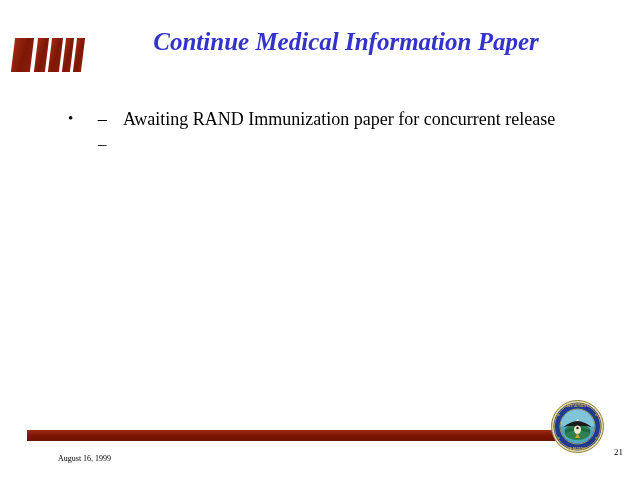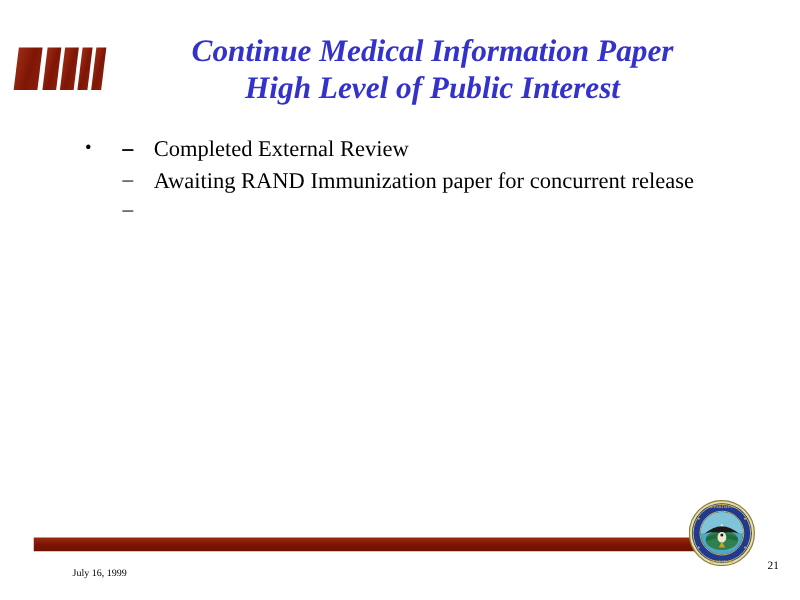--- a/index.html
+++ b/index.html
@@ -143,59 +143,57 @@
   <div id="header-logo">
     <span class="bar b0"></span>
     <span class="bar b1"></span>
     <span class="bar b2"></span>
     <span class="bar b3"></span>
     <span class="bar b4"></span>
   </div>
 
   <div id="title-block">
     <div class="title-line">Continue Medical Information Paper</div>
-    <div class="title-line">High Level of Public Interest</div>
   </div>
 
   <div id="content">
 
     <div class="bullet-l1">
       <span class="marker">•</span>
     </div>
 
     <div class="sublist">
 
       <div class="bullet-l2">
         <span class="marker">–</span>
       </div>
 
       <div class="bullet-l2">
         <span class="marker">–</span>
       </div>
 
       <div class="bullet-l2">
         <span class="marker">–</span>
-        <span class="text">Completed External Review</span>
       </div>
 
       <div class="bullet-l2">
         <span class="marker">–</span>
         <span class="text">Awaiting RAND Immunization paper for concurrent release</span>
       </div>
 
       <div class="bullet-l2">
         <span class="marker">–</span>
       </div>
 
     </div>
   </div>
 
   <div id="footer-bar"></div>
 
-  <div id="footer-date">July 16, 1999</div>
+  <div id="footer-date">August 16, 1999</div>
 
   <div id="page-number">21</div>
 
   <div id="dod-seal">
     <svg width="53" height="53" viewBox="0 0 53 53" xmlns="http://www.w3.org/2000/svg">
       <circle cx="26.5" cy="26.5" r="26" fill="#e8dfae" stroke="#8d7f3a" stroke-width="1"></circle>
       <circle cx="26.5" cy="26.5" r="24" fill="#1f3a93"></circle>
       <circle cx="26.5" cy="26.5" r="23" fill="none" stroke="#d4b33c" stroke-width="0.8"></circle>
       <circle cx="26.5" cy="26.5" r="17.5" fill="none" stroke="#d4b33c" stroke-width="0.8"></circle>
       <circle cx="26.5" cy="26.5" r="17" fill="#4fa8c5"></circle>

